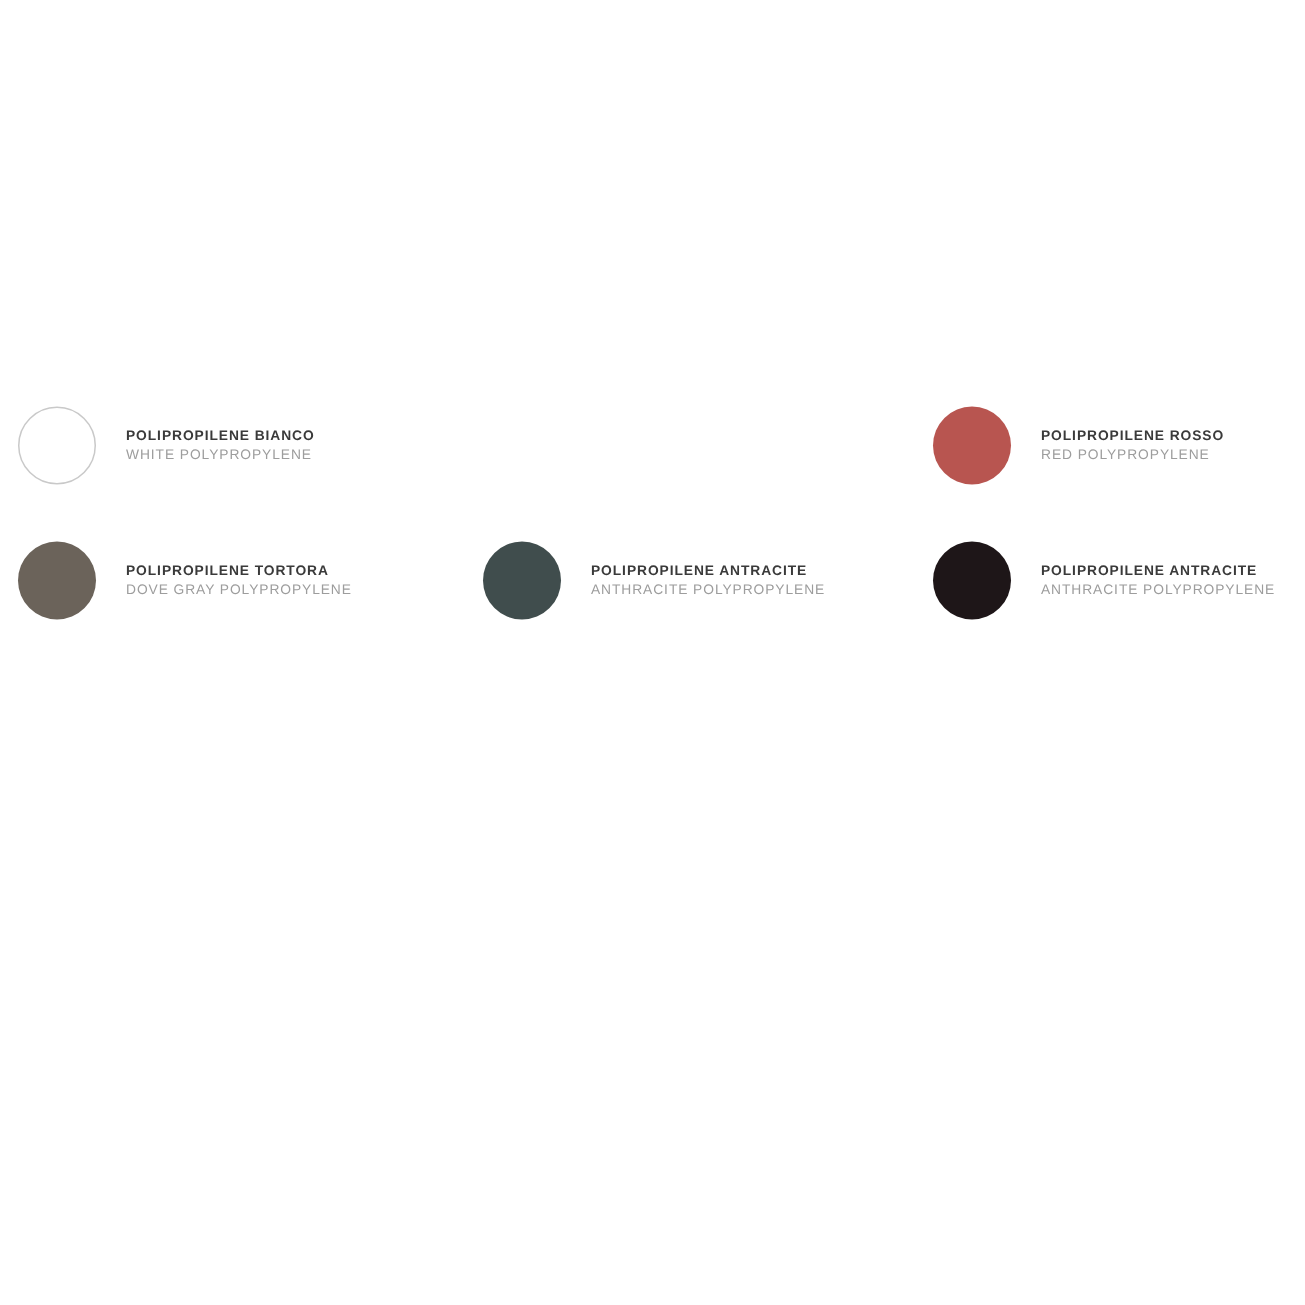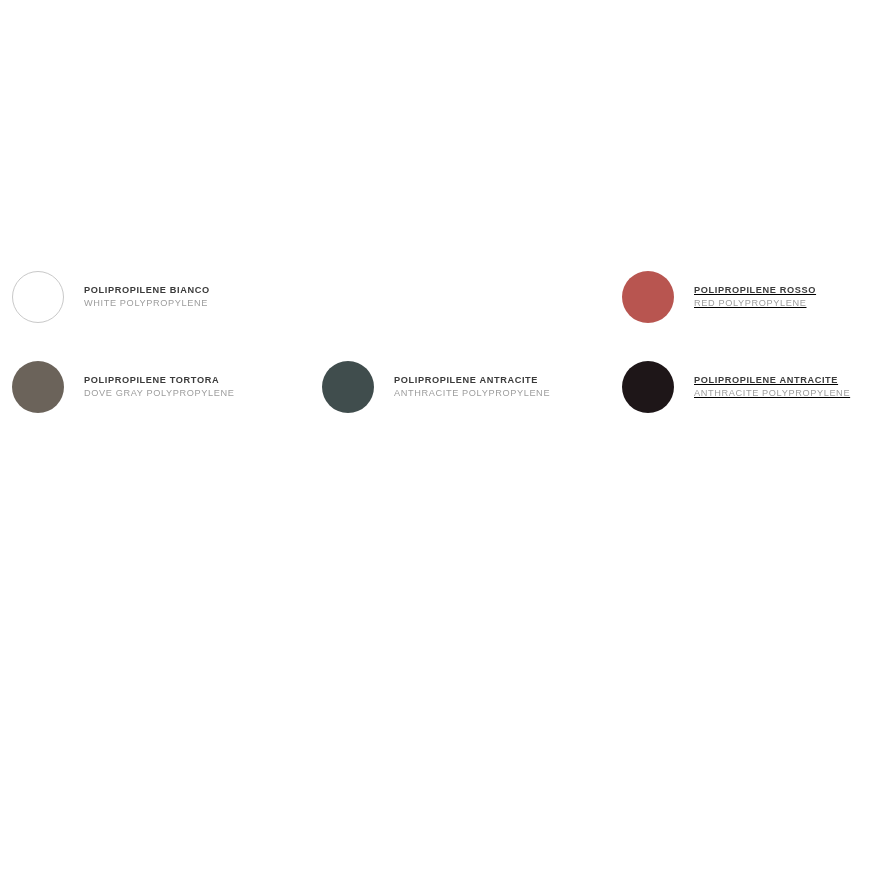--- a/index.html
+++ b/index.html
@@ -58,21 +58,21 @@
     font-size: 9.2px;
     font-weight: normal;
     color: #9d9d9d;
     letter-spacing: 0.62px;
     text-transform: uppercase;
   }
 
   
   .col-1 { left: 12px; }
   .col-2 { left: 322px; }
-  .col-3 { left: 622px; text-decoration: underline; }
+  .col-3 { left: 622px; }
 
   
   .row-1 { top: 271px; }
   .row-2 { top: 361px; }
 </style>
 </head>
 <body style="background: rgb(255, 255, 255);">
 
 <div id="swatch-legend">
 

